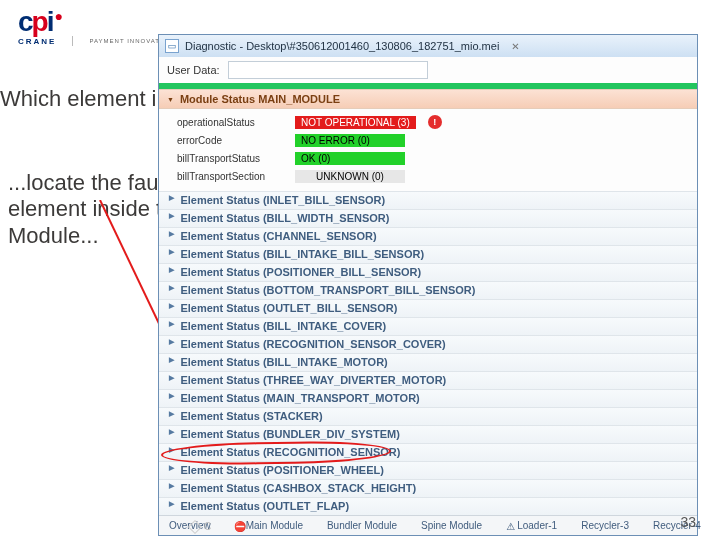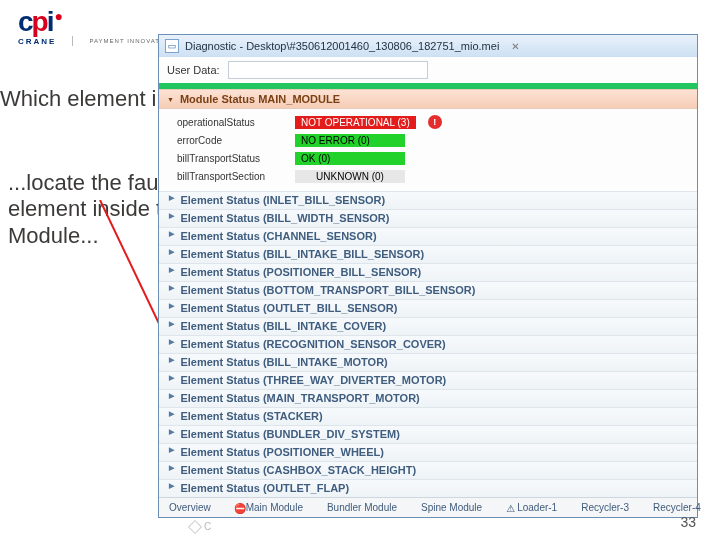--- a/index.html
+++ b/index.html
@@ -366,20 +366,25 @@
         <span>Element Status (MAIN_TRANSPORT_MOTOR)</span>
       </div>
       <div class="element-row">
         <span class="tri">▶</span>
         <span>Element Status (STACKER)</span>
       </div>
       <div class="element-row">
         <span class="tri">▶</span>
         <span>Element Status (BUNDLER_DIV_SYSTEM)</span>
       </div>
+      <div class="element-row fault">
+        <span class="tri">▶</span>
+        <span>Element Status (RECOGNITION_SENSOR)</span>
+        <span class="fault-ring"></span>
+      </div>
       <div class="element-row">
         <span class="tri">▶</span>
         <span>Element Status (POSITIONER_WHEEL)</span>
       </div>
       <div class="element-row">
         <span class="tri">▶</span>
         <span>Element Status (CASHBOX_STACK_HEIGHT)</span>
       </div>
       <div class="element-row">
         <span class="tri">▶</span>

